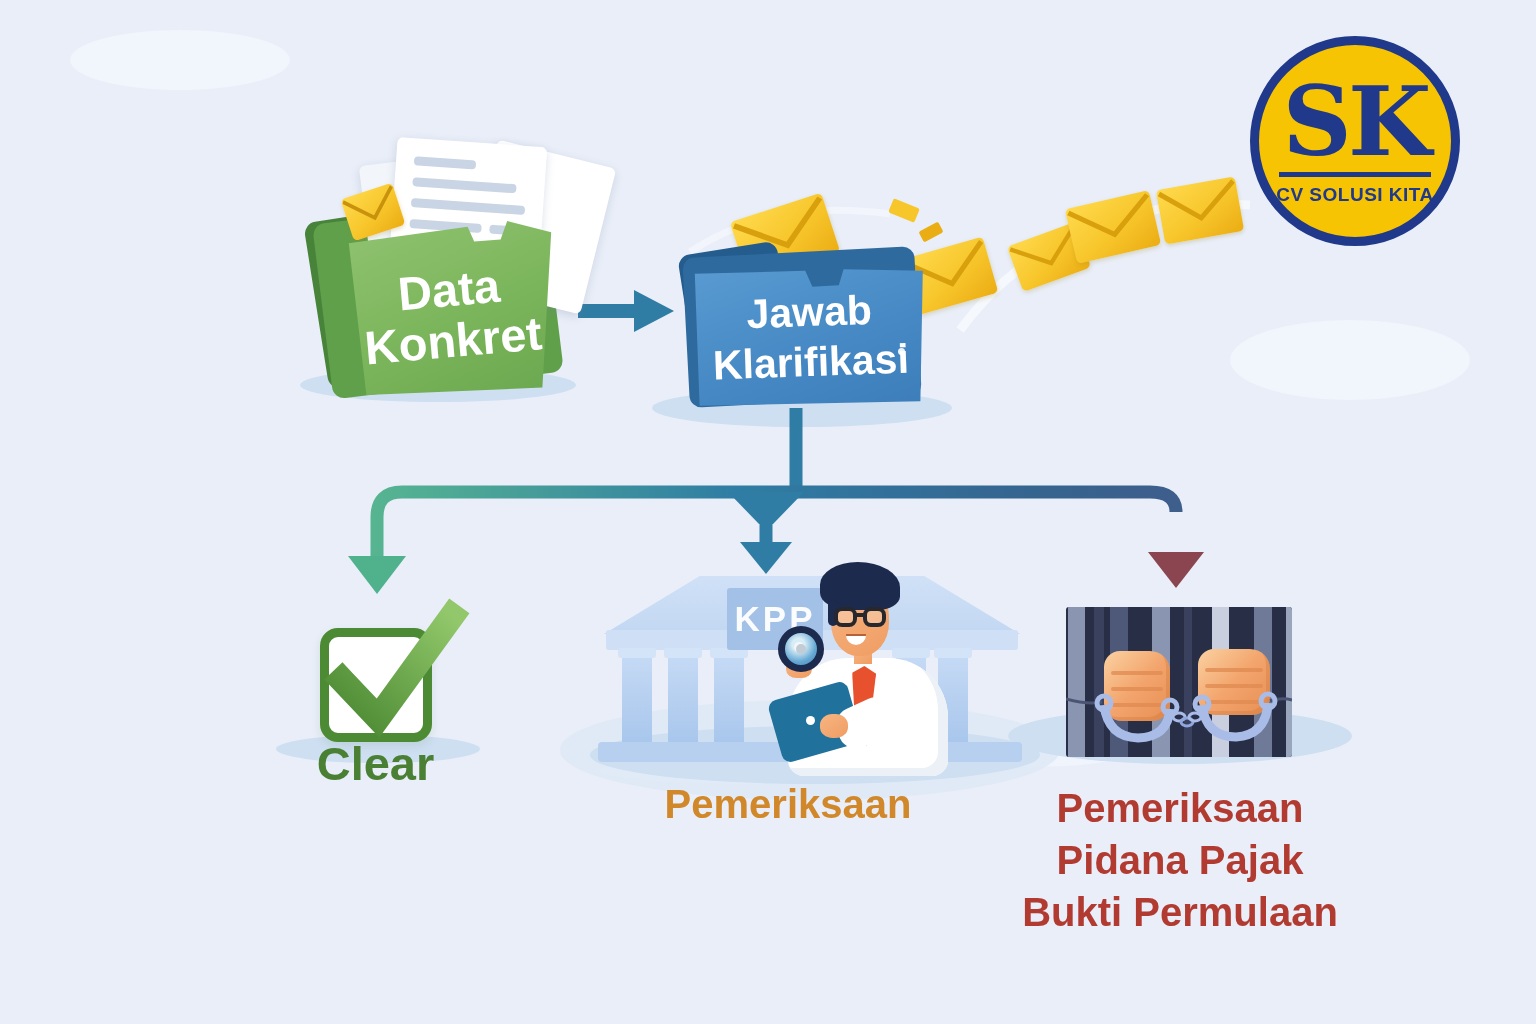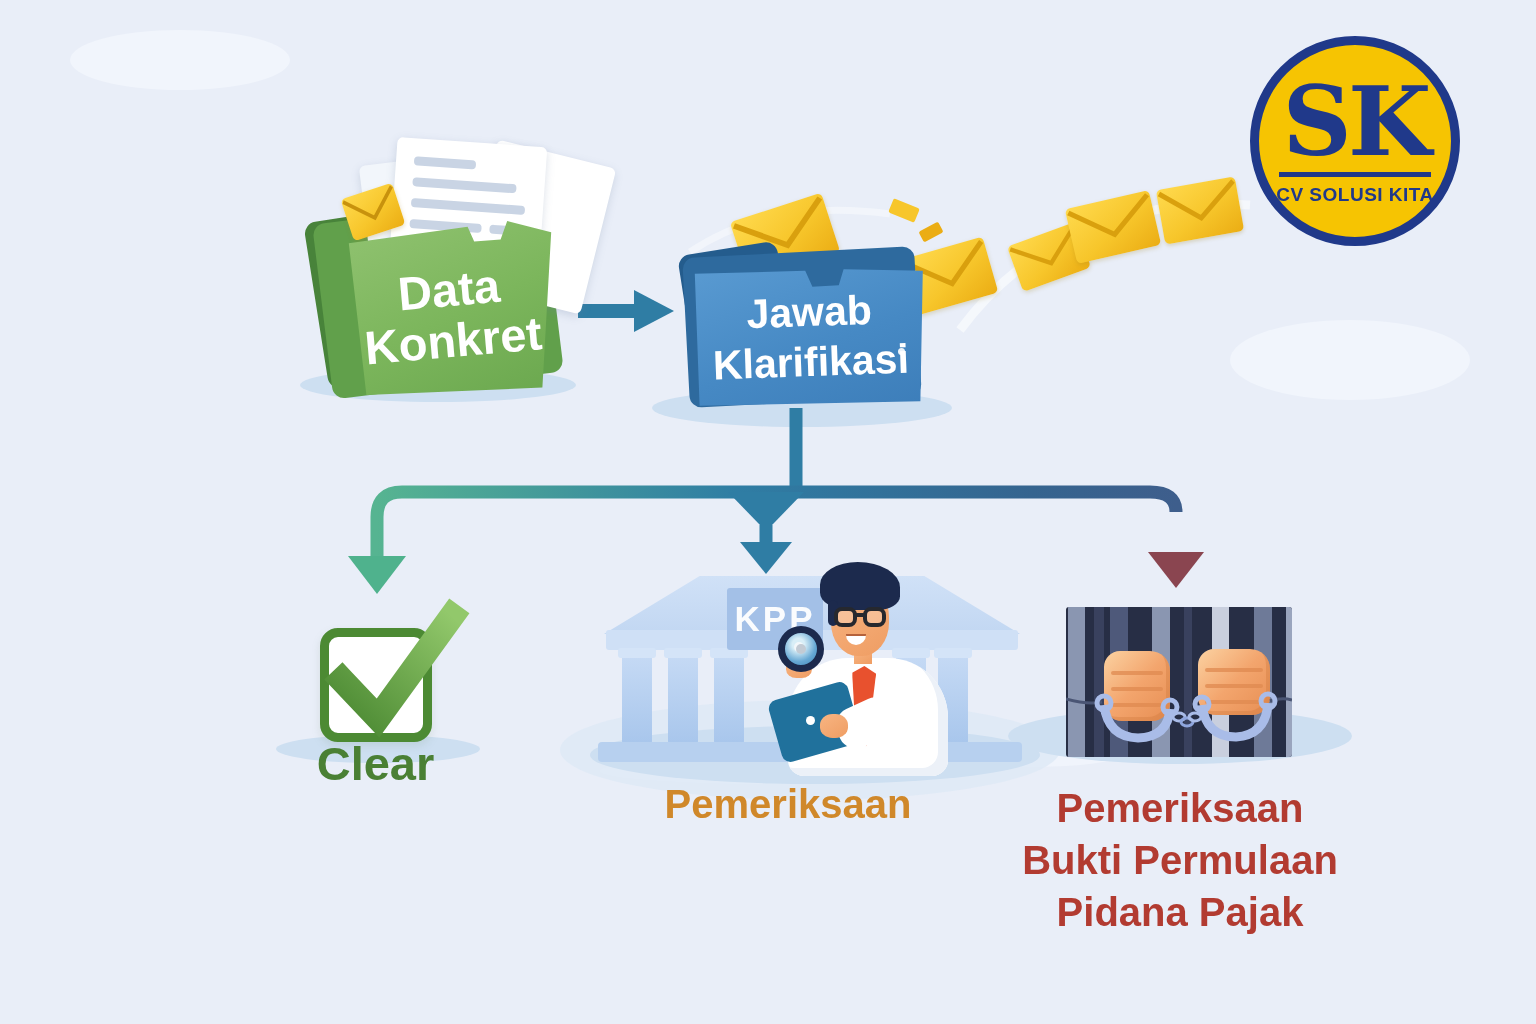--- a/index.html
+++ b/index.html
@@ -272,22 +272,22 @@
       <circle cx="136" cy="97" r="7" fill="none" stroke="#A9BCE8" stroke-width="5"></circle>
       <circle cx="202" cy="94" r="7" fill="none" stroke="#A9BCE8" stroke-width="5"></circle>
       <ellipse cx="113" cy="110" rx="6" ry="4" fill="none" stroke="#A9BCE8" stroke-width="3"></ellipse>
       <ellipse cx="121" cy="115" rx="6" ry="4" fill="none" stroke="#8FA6DE" stroke-width="3"></ellipse>
       <ellipse cx="129" cy="110" rx="6" ry="4" fill="none" stroke="#A9BCE8" stroke-width="3"></ellipse>
     </svg>
   </div>
 
   <div class="big-label criminal-label">
     <div>Pemeriksaan</div>
+    <div>Pidana Pajak</div>
     <div>Bukti Permulaan</div>
-    <div>Pidana Pajak</div>
   </div>
 
   <div class="logo">
     <div class="sk">SK</div>
     <div class="bar"></div>
     <div class="cv">CV SOLUSI KITA</div>
   </div>
 
 </div>
 

